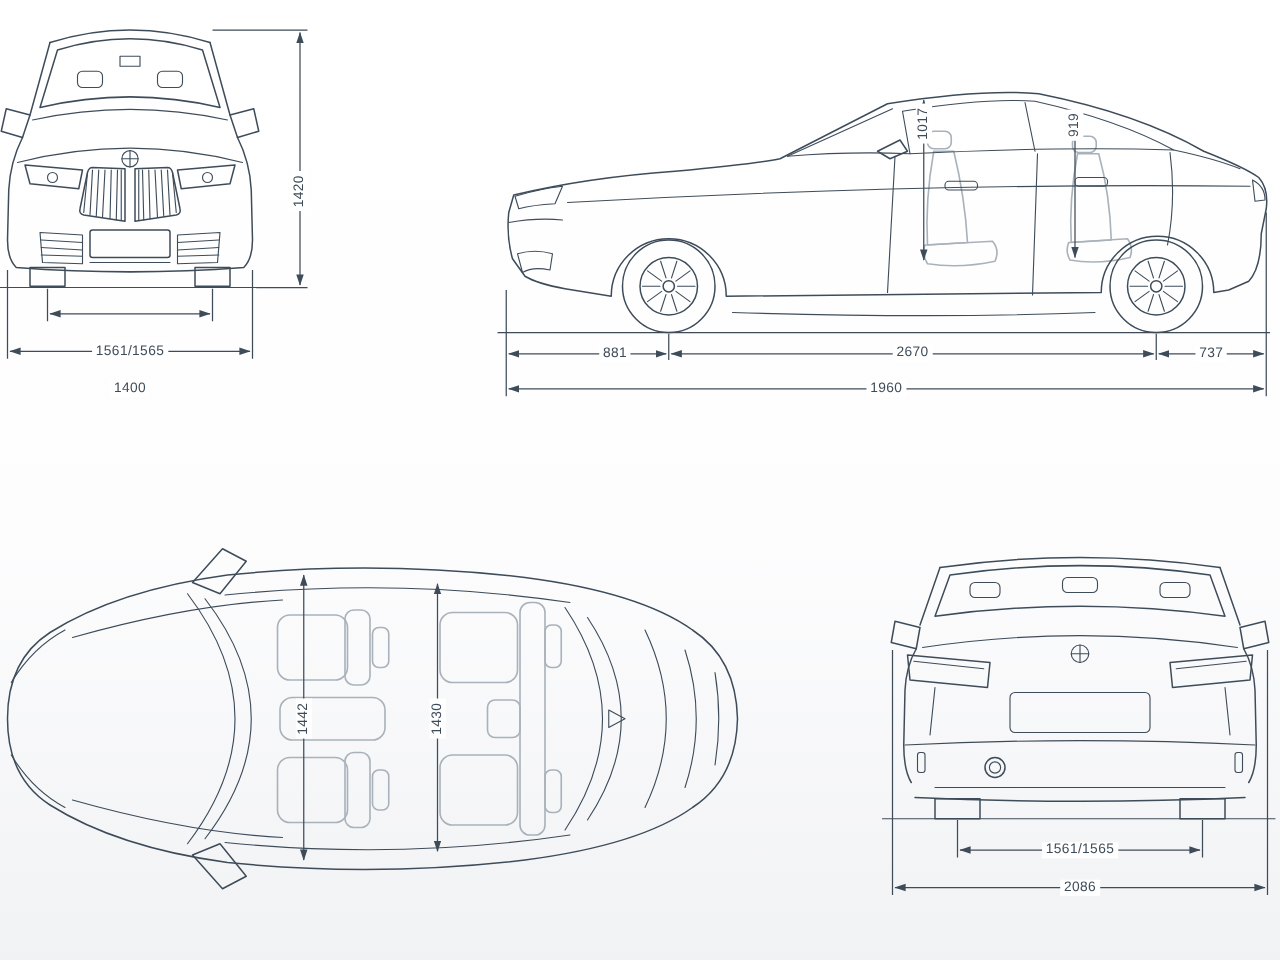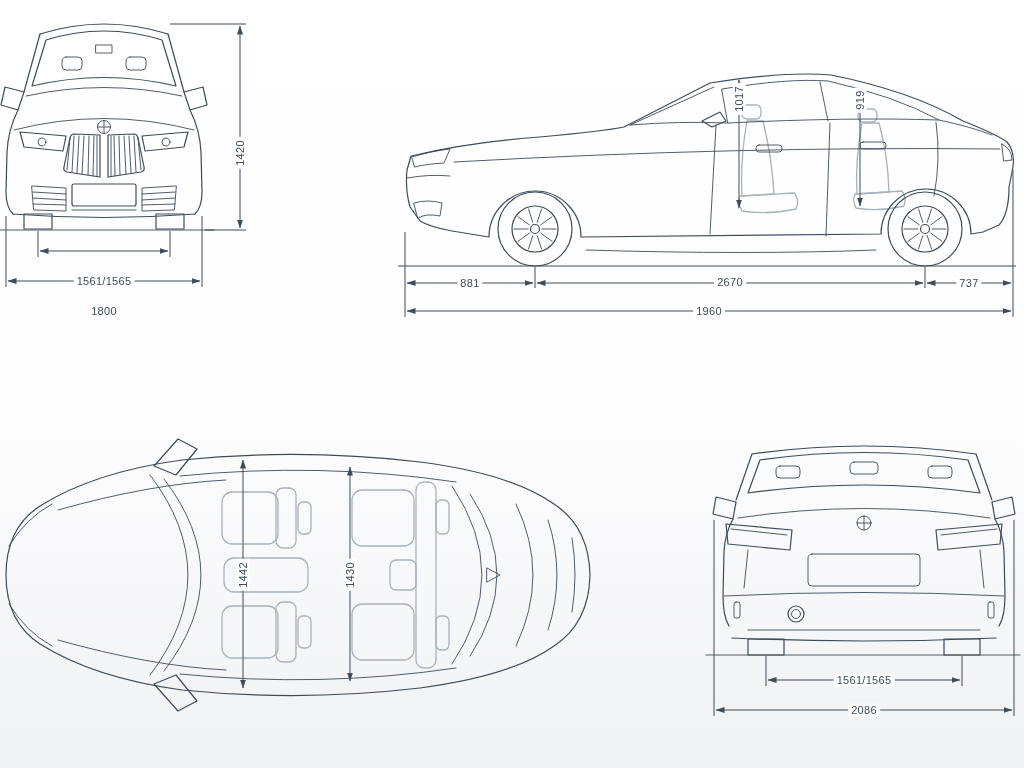--- a/index.html
+++ b/index.html
@@ -202,25 +202,25 @@
       <g class="dimline">
         <path d="M 76,228 L 76,258 M 272,228 L 272,258 M 24,92 L 24,288 M 324,92 L 324,288"></path>
         <line x1="78" y1="252" x2="270" y2="252" marker-start="url(#ra)" marker-end="url(#ra)"></line>
         <line x1="26" y1="282" x2="322" y2="282" marker-start="url(#ra)" marker-end="url(#ra)"></line>
       </g>
     </svg>
   </div>
 
   <div class="dim rot" style="left:240px;top:153px">1420</div>
   <div class="dim" style="left:104px;top:281px">1561/1565</div>
-  <div class="dim" style="left:104px;top:311px">1800</div>
+  <div class="dim" style="left:104px;top:311px">1400</div>
 
   <div class="dim rot" style="left:739px;top:99px">1017</div>
   <div class="dim rot" style="left:860px;top:100px">919</div>
-  <div class="dim" style="left:470px;top:283px">881</div>
+  <div class="dim" style="left:492px;top:283px">881</div>
   <div class="dim" style="left:730px;top:282px">2670</div>
   <div class="dim" style="left:969px;top:283px">737</div>
   <div class="dim" style="left:709px;top:311px">1960</div>
 
   <div class="dim rot" style="left:243px;top:575px">1442</div>
   <div class="dim rot" style="left:350px;top:575px">1430</div>
 
   <div class="dim" style="left:864px;top:680px">1561/1565</div>
   <div class="dim" style="left:864px;top:710px">2086</div>
 

